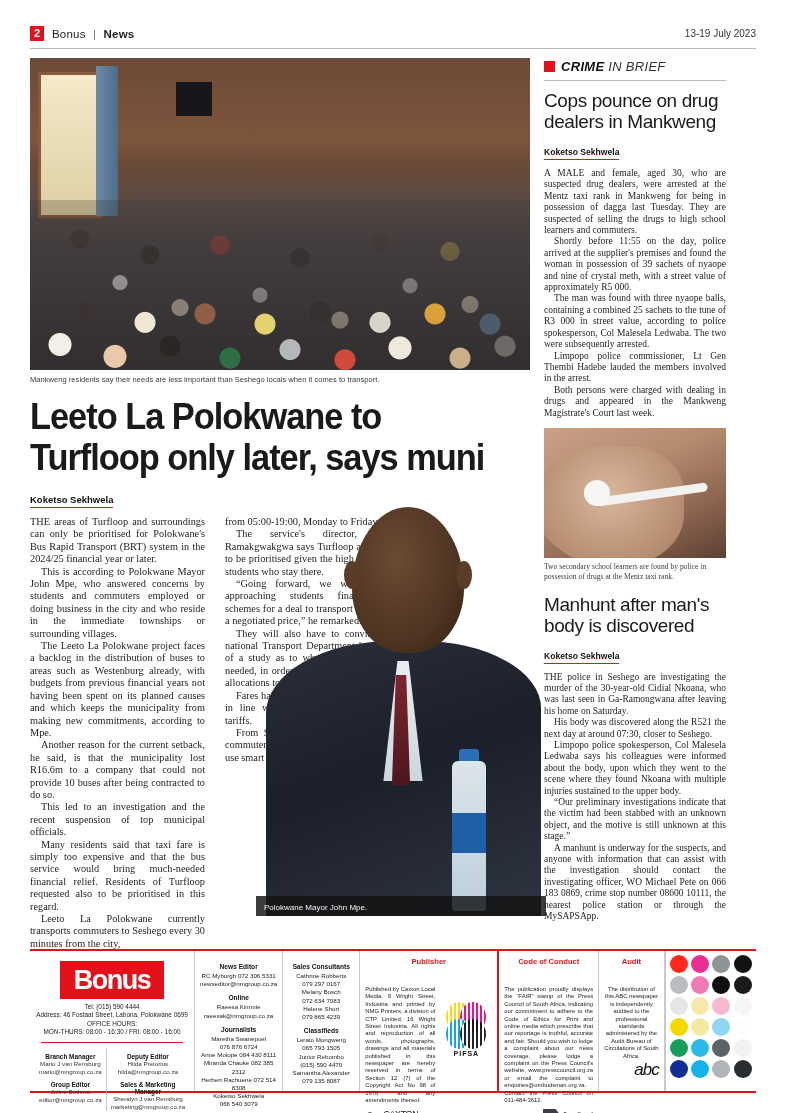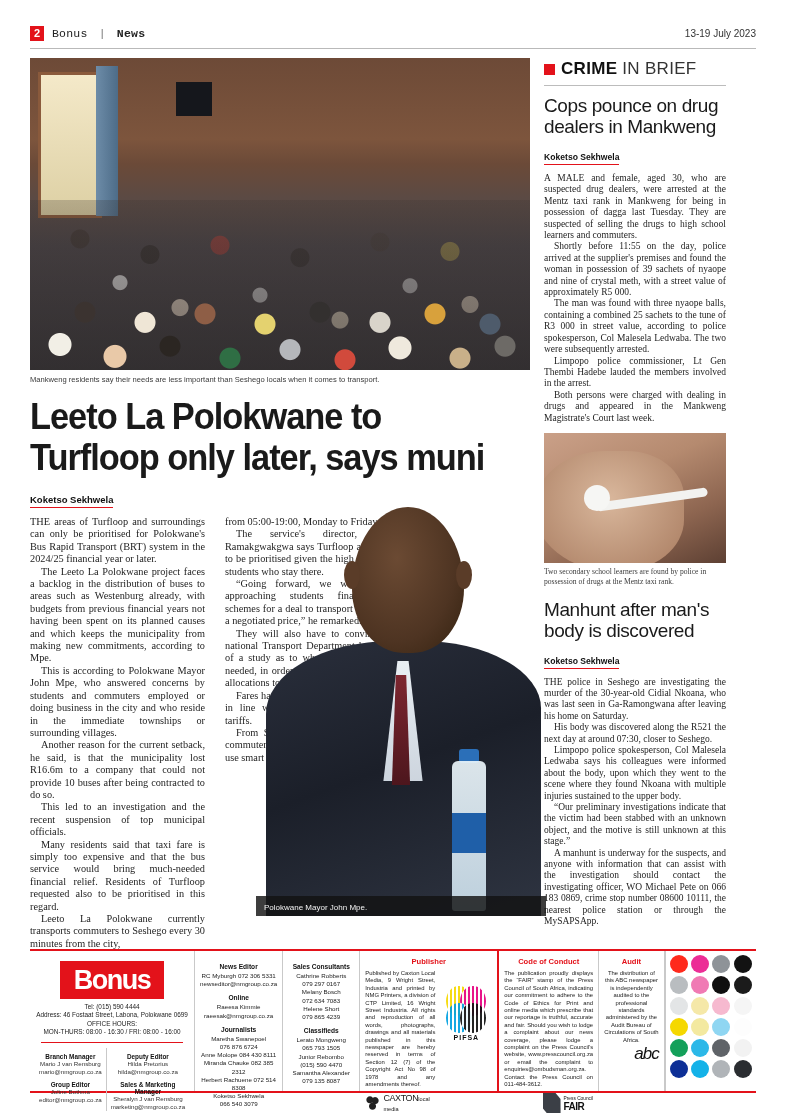--- a/index.html
+++ b/index.html
@@ -12,21 +12,21 @@
   }
   .page{position:relative;width:786px;height:1113px;box-sizing:border-box;padding:0 30px;}
 
   
   .topbar{display:flex;align-items:center;padding-top:26px;}
   .page-num{
     background:#e3121a;color:#fff;font-family:"Liberation Sans",sans-serif;
     font-weight:bold;font-size:11px;line-height:14px;width:14px;height:15px;
     text-align:center;margin-right:8px;
   }
-  .mast-title{font-family:Liberation Mono, monospace;font-size:11.5px;color:#222;letter-spacing:.2px;}
+  .mast-title{font-family:Liberation Sans, sans-serif;font-size:11.5px;color:#222;letter-spacing:.2px;}
   .mast-sep{color:#777;margin:0 4px;}
   .mast-section{font-weight:bold;}
   .mast-date{margin-left:auto;font-family:"Liberation Sans",sans-serif;font-size:10px;color:#333;}
   .rule-top{border-top:1px solid #b9b9b9;margin-top:7px;}
 
   
   .body-wrap{display:flex;gap:14px;margin-top:9px;}
   .left-col{width:500px;}
   .right-col{width:182px;}
 
@@ -150,21 +150,21 @@
     position:absolute;left:0;right:0;bottom:0;height:20px;background:rgba(18,18,18,.82);
   }
   .mayor-caption{
     position:absolute;left:8px;bottom:4px;font-family:"Liberation Sans",sans-serif;
     font-size:8px;color:#f2f2f2;
   }
 
   
   .crime-head{display:flex;align-items:center;gap:6px;margin-top:1px;}
   .crime-sq{width:11px;height:11px;background:#e3121a;}
-  .crime-label{font-family:"Liberation Sans",sans-serif;font-size:17px;letter-spacing:.3px;color:#333;}
+  .crime-label{font-family:"Liberation Sans",sans-serif;font-size:13px;letter-spacing:.3px;color:#333;font-style:italic;}
   .crime-label b{color:#111;}
   .rule-thin{border-top:1px solid #bcbcbc;margin:6px 0 9px 0;}
 
   h2.sub-headline{
     font-family:"Liberation Sans",sans-serif;font-weight:normal;font-size:19px;
     line-height:21px;margin:0 0 9px 0;color:#1a1a1a;letter-spacing:-.4px;
   }
   .side-byline{
     font-family:"Liberation Sans",sans-serif;font-weight:bold;font-size:8.6px;
     color:#111;border-bottom:1.5px solid #e3121a;display:inline-block;
@@ -215,21 +215,21 @@
   .f-role{font-size:6.4px;font-weight:bold;color:#111;margin-top:5px;}
   .f-person{font-size:6.2px;color:#333;line-height:8px;}
 
   .f-news{width:104px;text-align:center;}
   .f-sales{width:92px;text-align:center;}
   .f-pub{width:168px;border-right:2px solid #e3121a;}
   .f-code{width:120px;}
   .f-audit{width:78px;}
   .f-swatch{width:110px;border-left:1px solid #c9c9c9;padding:4px;}
 
-  .f-title{font-size:7.6px;font-weight:bold;color:#e3121a;text-align:center;margin-bottom:4px;}
+  .f-title{font-size:7.6px;font-weight:bold;color:#e3121a;text-align:center;margin-bottom:20px;}
   .f-body{font-size:5.9px;line-height:7.4px;color:#222;text-align:justify;}
   .f-center{font-size:6.2px;line-height:8.2px;color:#222;text-align:center;}
   .f-head2{font-size:6.6px;font-weight:bold;color:#111;margin:6px 0 2px 0;}
 
   .caxton{display:flex;align-items:center;gap:3px;margin-top:4px;}
   .caxton-mark{width:16px;height:16px;background:
     radial-gradient(circle at 30% 30%, #222 0 3px, transparent 4px),
     radial-gradient(circle at 70% 35%, #222 0 3px, transparent 4px),
     radial-gradient(circle at 50% 70%, #222 0 3px, transparent 4px),#fff;
     border:1px solid #fff;}
@@ -280,22 +280,22 @@
       <div class="photo-caption">Mankweng residents say their needs are less important than Seshego locals when it comes to transport.</div>
 
       <h1 class="headline">Leeto La Polokwane to Turfloop only later, says muni</h1>
 
       <div class="byline">Koketso Sekhwela</div>
 
       <div class="article-cols">
 
         <div class="art-col">
           <p>THE areas of Turfloop and surroundings can only be prioritised for Polokwane's Bus Rapid Transport (BRT) system in the 2024/25 financial year or later.</p>
+          <p>This is according to Polokwane Mayor John Mpe, who answered concerns by students and commuters employed or doing business in the city and who reside in the immediate townships or surrounding villages.</p>
           <p>The Leeto La Polokwane project faces a backlog in the distribution of buses to areas such as Westenburg already, with budgets from previous financial years not having been spent on its planned causes and which keeps the municipality from making new commitments, according to Mpe.</p>
-          <p>This is according to Polokwane Mayor John Mpe, who answered concerns by students and commuters employed or doing business in the city and who reside in the immediate townships or surrounding villages.</p>
           <p>Another reason for the current setback, he said, is that the municipality lost R16.6m to a company that could not provide 10 buses after being contracted to do so.</p>
           <p>This led to an investigation and the recent suspension of top municipal officials.</p>
           <p>Many residents said that taxi fare is simply too expensive and that the bus service would bring much-needed financial relief. Residents of Turfloop requested also to be prioritised in this regard.</p>
           <p>Leeto La Polokwane currently transports commuters to Seshego every 30 minutes from the city,</p>
         </div>
 
         <div class="art-col">
           <p>from 05:00-19:00, Monday to Friday.</p>
           <p>The service's director, David Ramakgwakgwa says Turfloop area needs to be prioritised given the high number of students who stay there.</p>
           <p>“Going forward, we will consider approaching students financial aid schemes for a deal to transport students at a negotiated price,” he remarked.</p>

